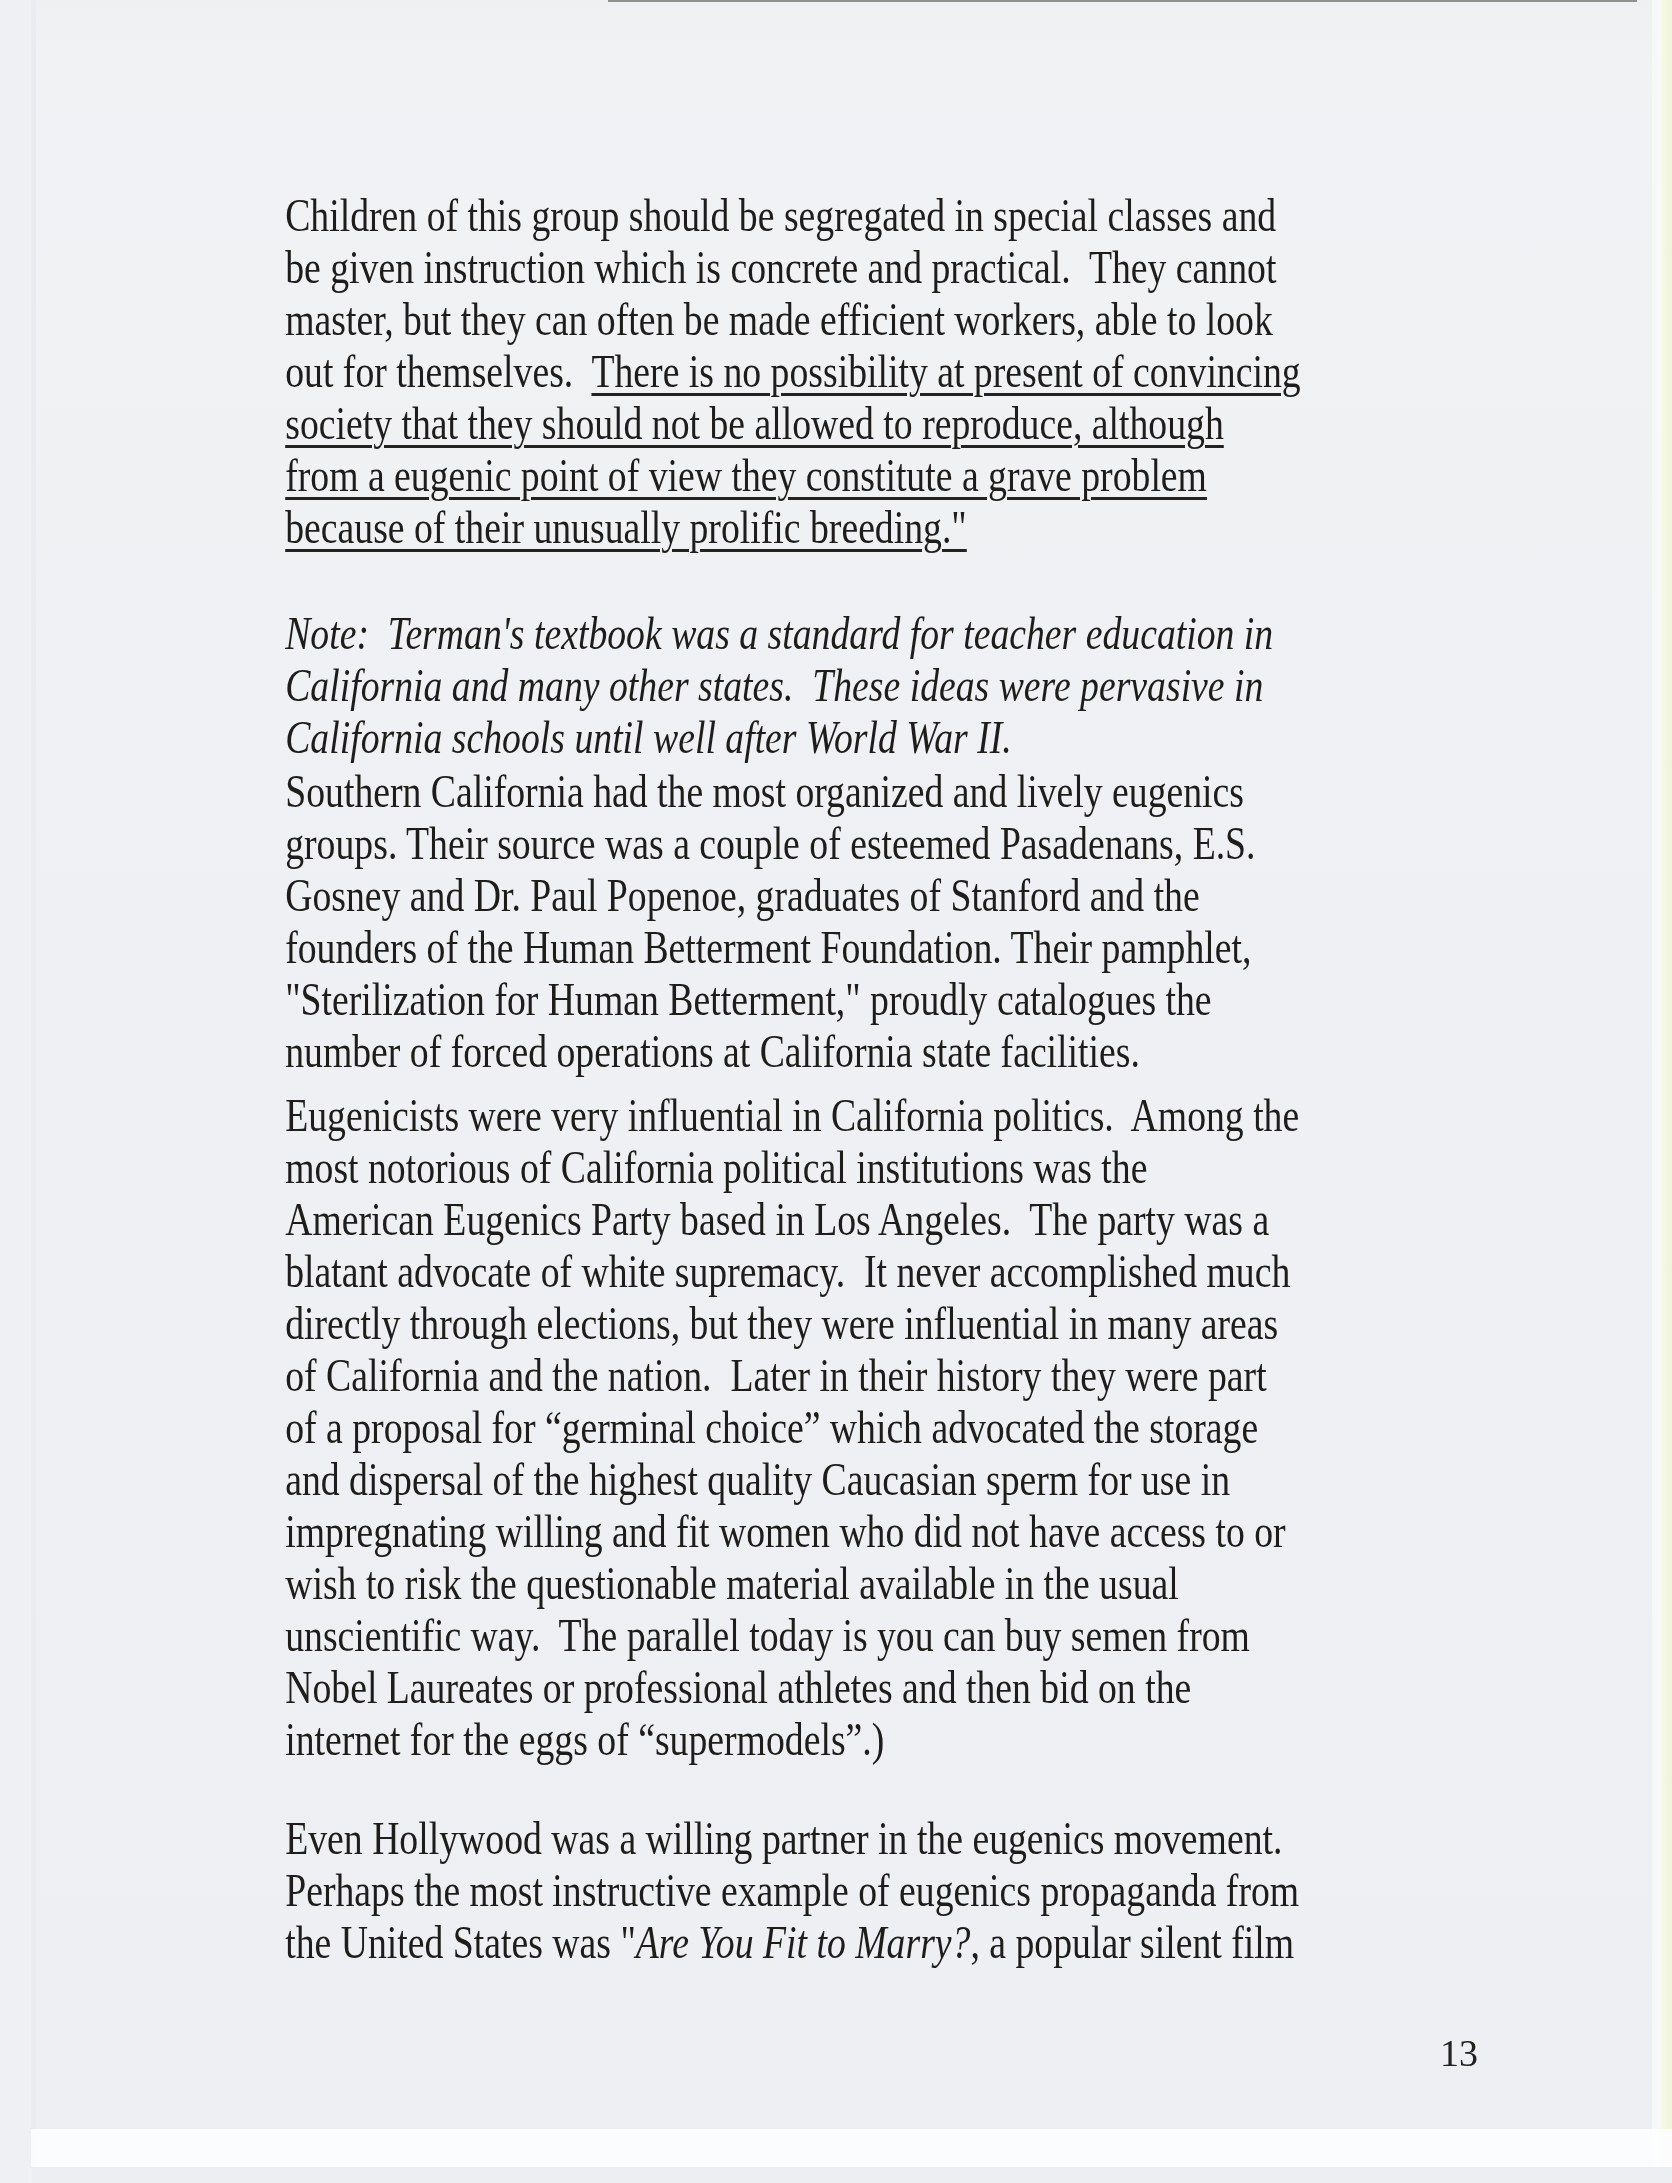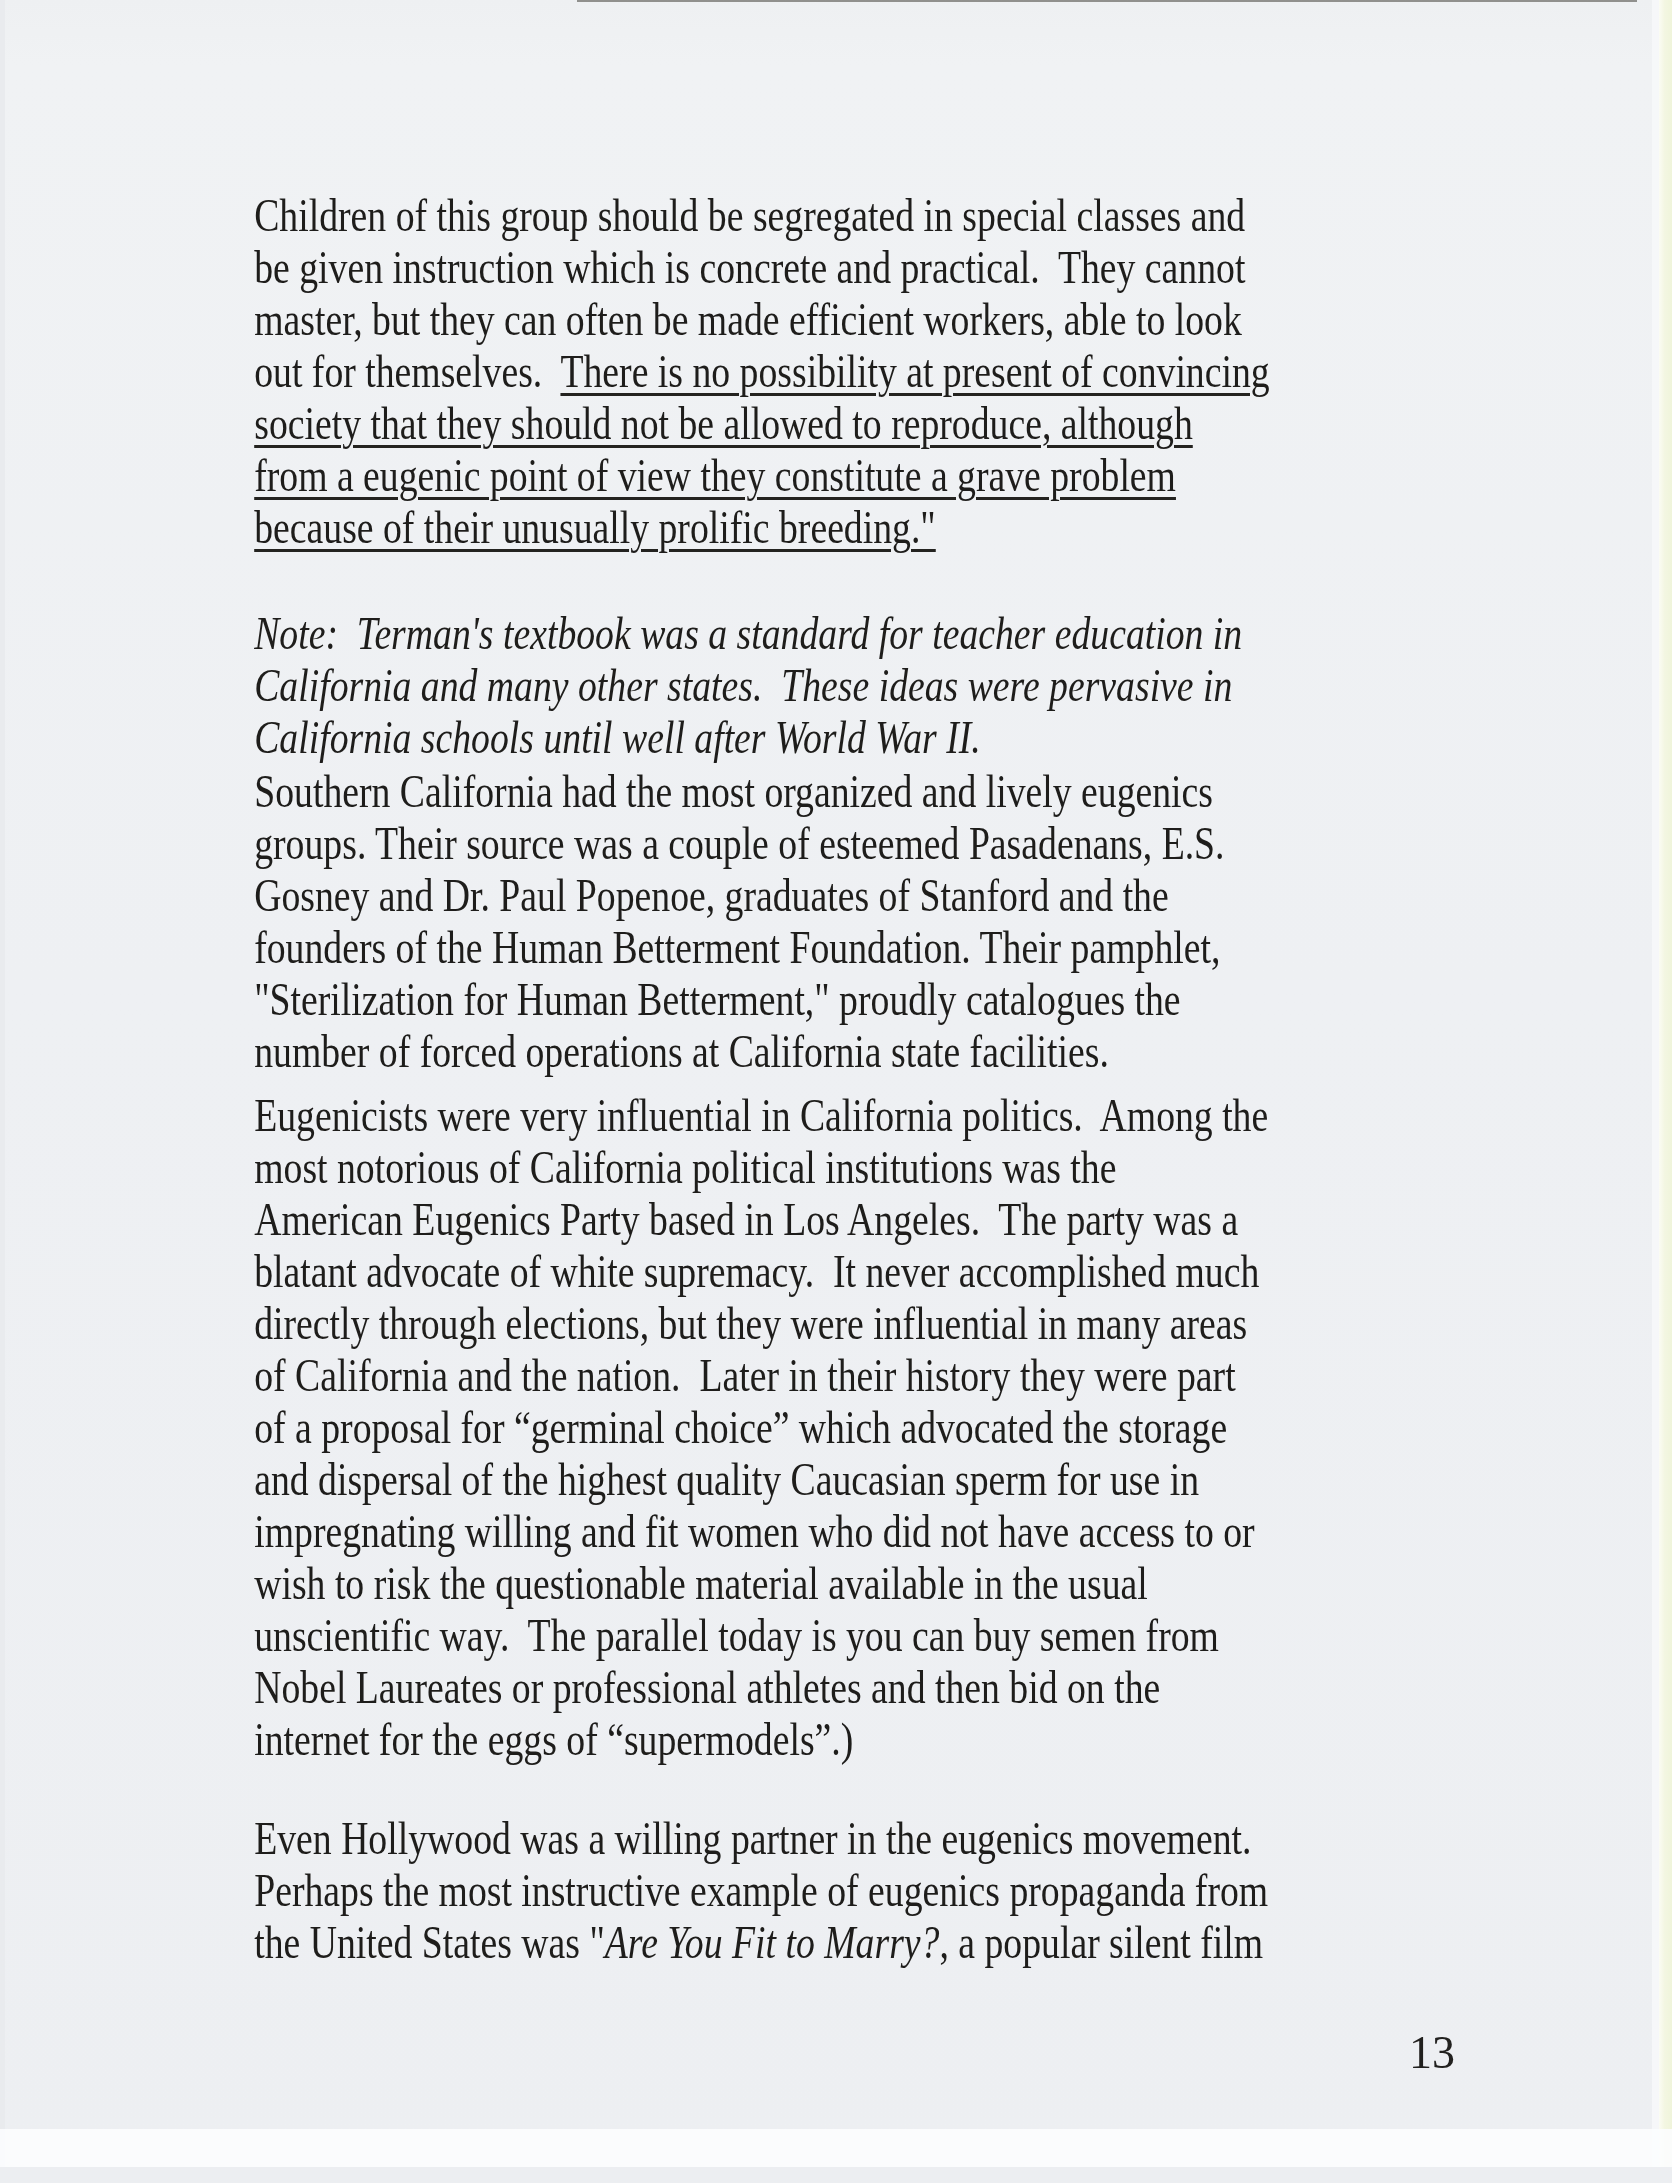--- a/index.html
+++ b/index.html
@@ -11,20 +11,21 @@
     height: 2183px;
     position: relative;
     overflow: hidden;
     background: #eef0f3;
     font-family: "Liberation Serif", "DejaVu Serif", serif;
   }
   .page {
     position: absolute;
     inset: 0;
     background: linear-gradient(180deg, #eef0f2 0%, #f0f2f4 3%, #eef0f3 45%, #edeff2 100%);
+    margin-left: 31px;
   }
   
   .edge-top-hairline {
     position: absolute;
     top: 0;
     left: 577px;
     right: 36px;
     height: 2px;
     background: #44413a;
     opacity: 0.55;
@@ -103,21 +104,21 @@
     text-underline-offset: 5.9px;
     text-decoration-color: #242320;
   }
   .seg-i {
     font-style: italic;
   }
   .page-number {
     position: absolute;
     left: 1409px;
     top: 2032px;
-    font-size: 46px;
+    font-size: 38px;
     line-height: 42px;
     color: #22211f;
     text-align: center;
   }
 </style>
 </head>
 <body>
 
 <div class="page">
   <div class="edge-top-hairline"></div>

